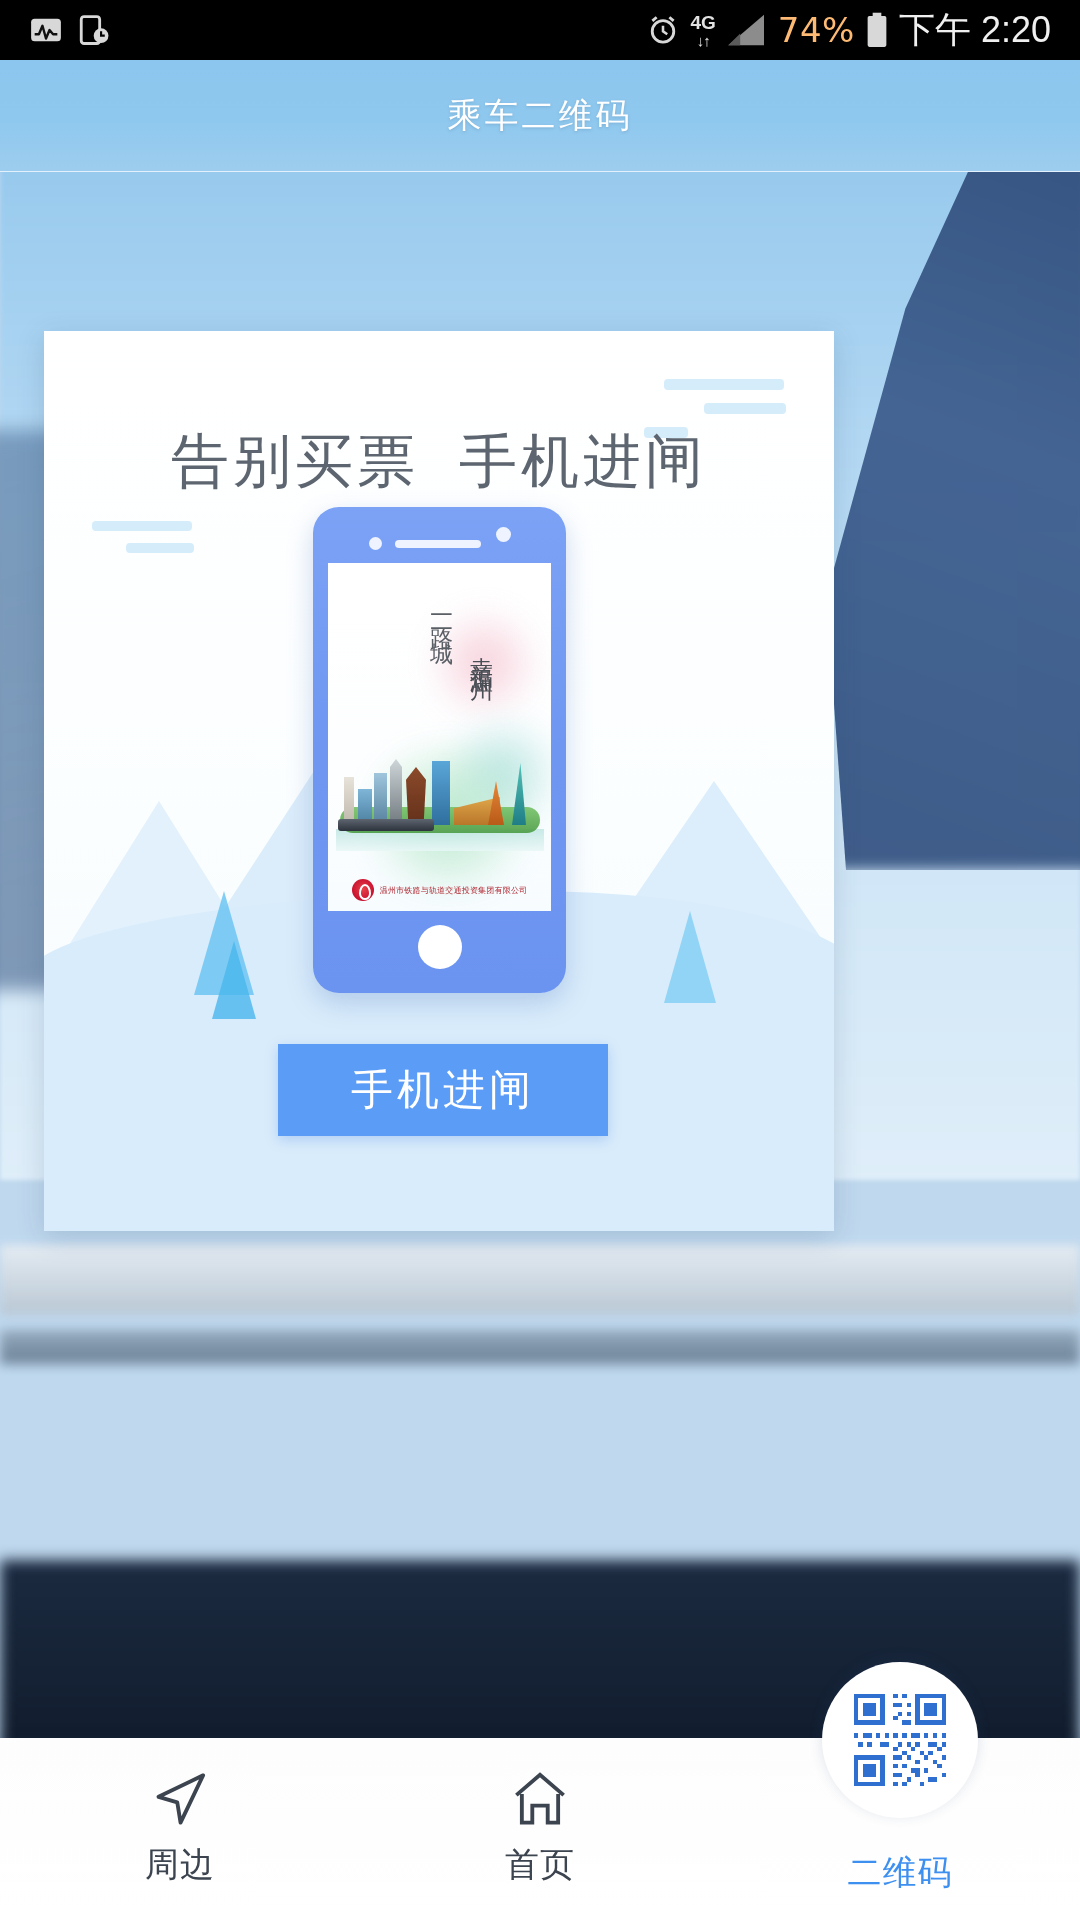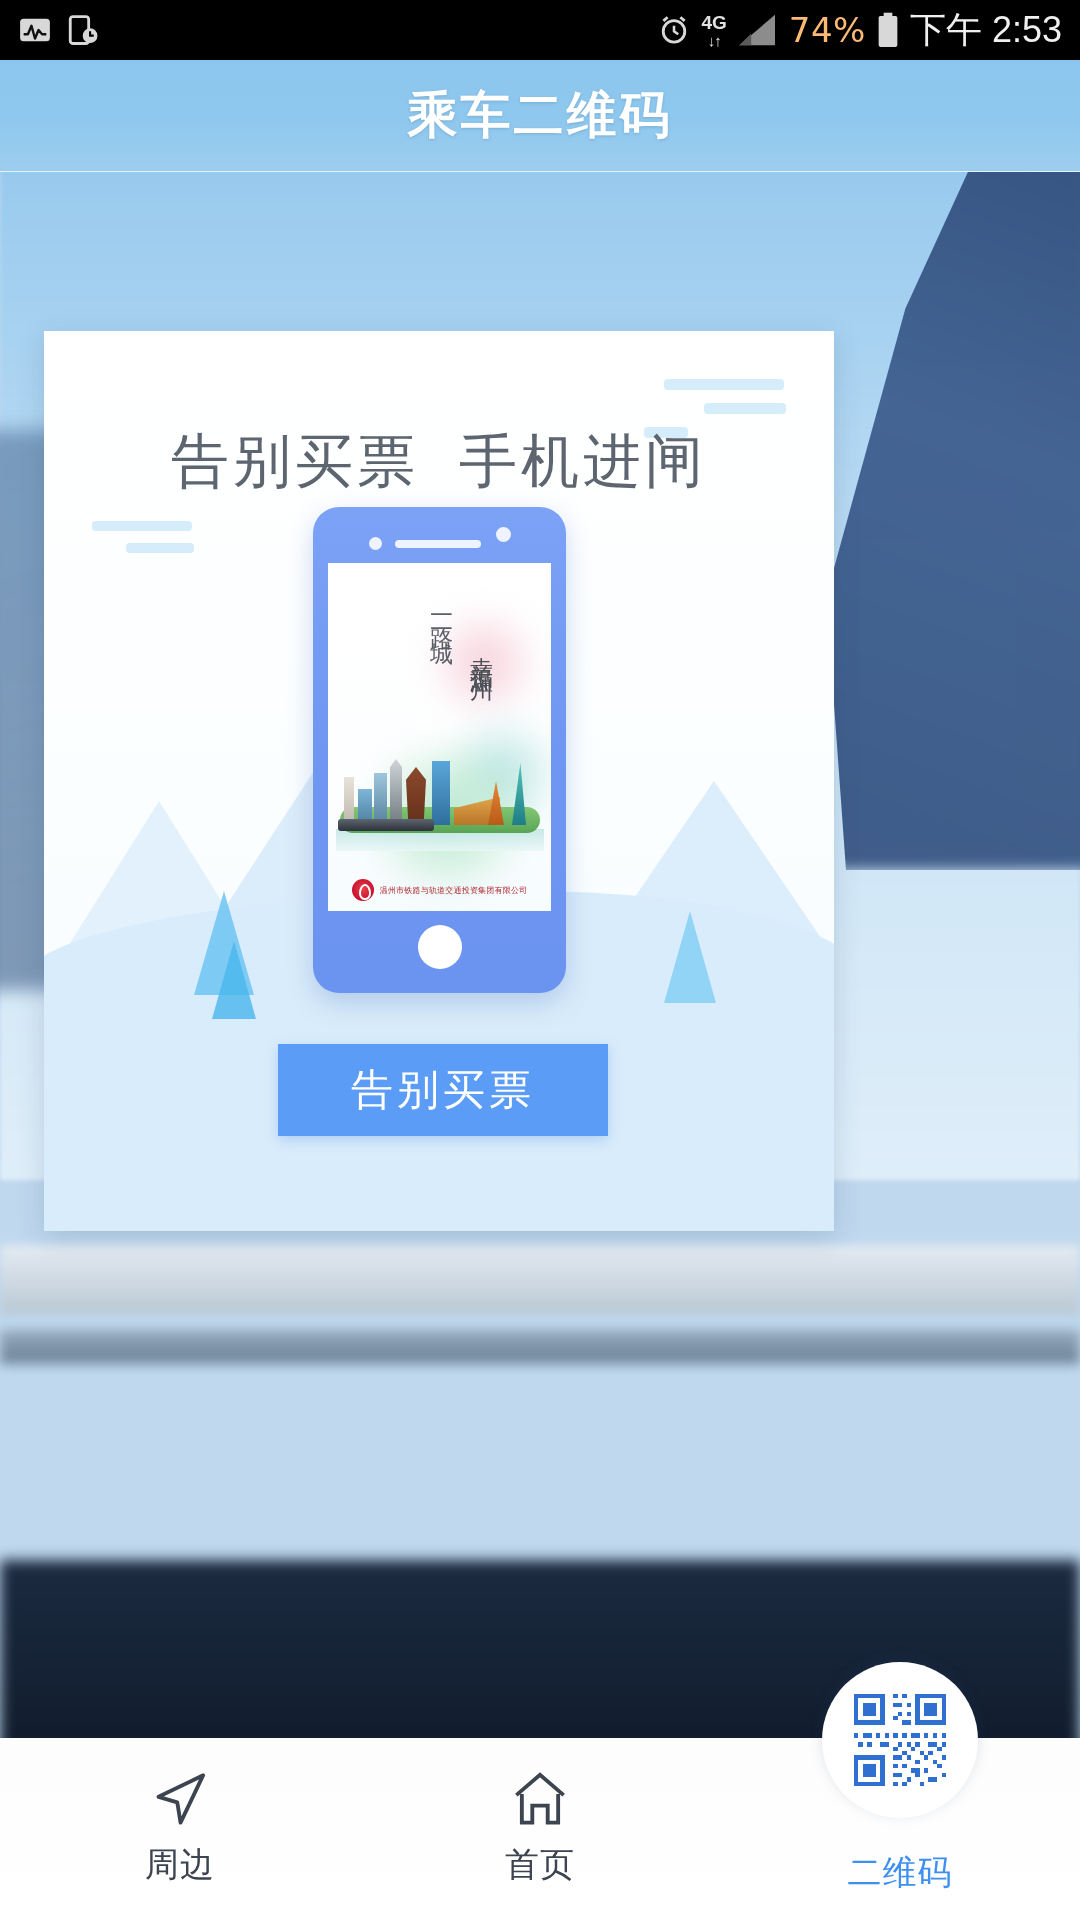--- a/index.html
+++ b/index.html
@@ -7,21 +7,21 @@
     width:1080px; height:1920px;
     font-family:"Liberation Sans","DejaVu Sans",sans-serif;
     overflow:hidden; background:#000;
   }
   #screen { position:relative; width:1080px; height:1920px; overflow:hidden; }
 
   
   #status-bar{
     position:absolute; top:0; left:0; width:1080px; height:60px;
     background:#000; color:#d8d8d8; z-index:60;
-    display:flex; align-items:center; padding:0 18px;
+    display:flex; align-items:center; padding:0 29px;
   }
   .sb-left{ display:flex; align-items:center; gap:14px; }
   .sb-right{ margin-left:auto; display:flex; align-items:center; gap:10px; }
   .sb-ico{ width:34px; height:34px; display:block; }
   .sb-text{ font-size:34px; color:#fdba74; letter-spacing:.5px; font-family:"DejaVu Sans",sans-serif;}
   .sb-time{ font-size:36px; color:#f0f0f0; }
   .net-stack{ display:flex; flex-direction:column; align-items:center; line-height:1; }
   .net-g{ font-size:19px; font-weight:bold; color:#e2e2e2; }
   .net-arrows{ font-size:15px; color:#e2e2e2; margin-top:1px; letter-spacing:-1px;}
 
@@ -66,21 +66,21 @@
   .bg-blob{ position:absolute; border-radius:50%; filter:blur(16px); opacity:.5; }
 
   
   #header{
     position:absolute; top:60px; left:0; width:1080px; height:112px; z-index:40;
     background:linear-gradient(180deg,#8cc6ee 0%,#8fc8ee 55%,#9dcdee 100%);
     display:flex; align-items:center; justify-content:center;
     border-bottom:1px solid rgba(255,255,255,.75);
   }
   #header-title{
-    color:#ffffff; font-size:50px; letter-spacing:3px; font-weight:700;
+    color:#ffffff; font-size:34px; letter-spacing:3px; font-weight:400;
     text-shadow:0 1px 3px rgba(90,140,180,.45);
   }
 
   
   #card{
     position:absolute; left:44px; top:331px; width:790px; height:900px; z-index:30;
     background:linear-gradient(180deg,#ffffff 0%,#fbfeff 55%,#f3fafe 100%);
     overflow:hidden;
     box-shadow:0 6px 26px rgba(40,70,110,.18);
   }
@@ -247,21 +247,21 @@
       <svg style="width:42px;height:34px" viewBox="0 0 24 20">
         <polygon points="1,19 22,19 22,1" fill="#8c8c8c"></polygon>
         <polygon points="1,19 8,19 8,12" fill="#5a5a5a"></polygon>
       </svg>
       <span class="sb-text">74%</span>
       <svg style="width:24px;height:36px" viewBox="0 0 12 20">
         <rect x="3.6" y="0.4" width="4.8" height="2" fill="#d8d8d8"></rect>
         <rect x="0.8" y="2.2" width="10.4" height="17.2" rx="1" fill="#d8d8d8"></rect>
       </svg>
       <span class="sb-time">下午</span>
-      <span class="sb-time">2:53</span>
+      <span class="sb-time">2:20</span>
     </div>
   </div>
 
   <div id="header">
     <div id="header-title">乘车二维码</div>
   </div>
 
   <div id="card">
     <div class="streak" id="stk1"></div>
     <div class="streak" id="stk2"></div>
@@ -309,21 +309,21 @@
           <div id="train"></div>
         </div>
 
         <div id="poster-footer">
           <div id="poster-logo"></div>
           <div id="poster-company">温州市铁路与轨道交通投资集团有限公司</div>
         </div>
       </div>
     </div>
 
-    <button id="bind-button">告别买票</button>
+    <button id="bind-button">手机进闸</button>
   </div>
 
   <div id="bottom-nav">
 
     <div class="nav-item" id="nav-item-nearby">
       <div class="nav-icon">
         <svg width="66" height="66" viewBox="0 0 24 24" fill="none" stroke="#3c4450" stroke-width="1.4" stroke-linejoin="round">
           <path d="M20.4 3.4 L4.2 11.2 L11 13.2 L12.2 20.6 Z"></path>
         </svg>
       </div>

